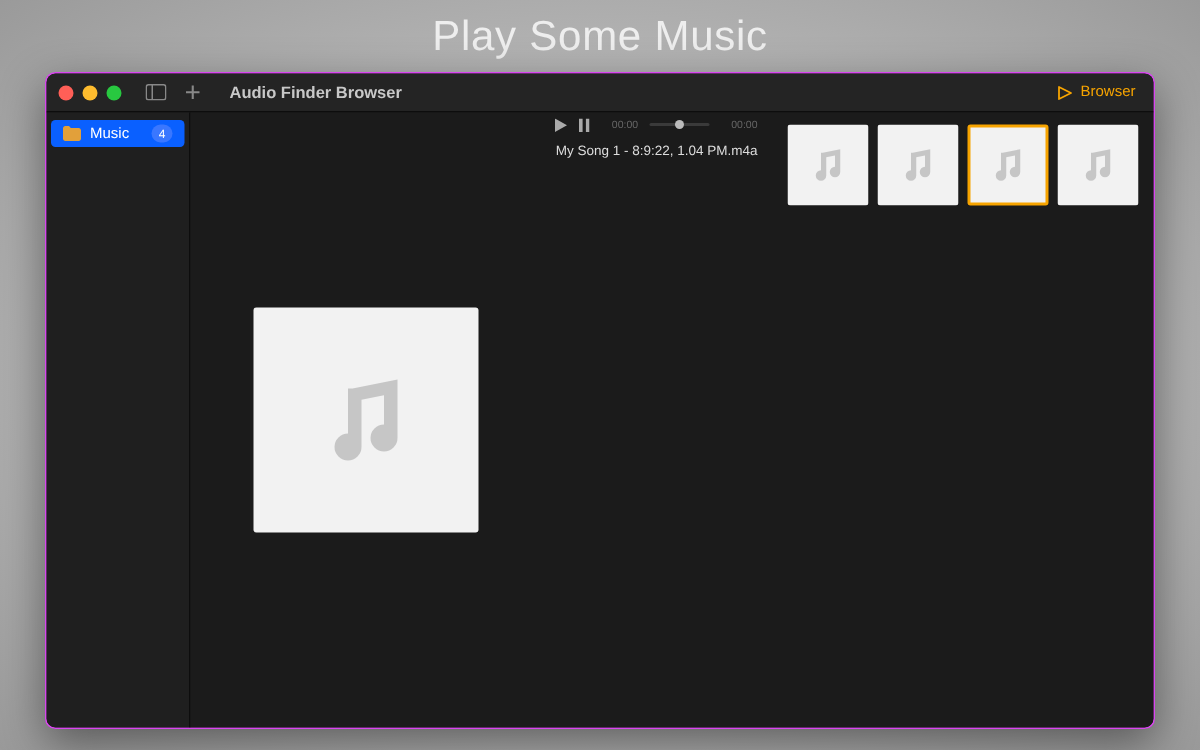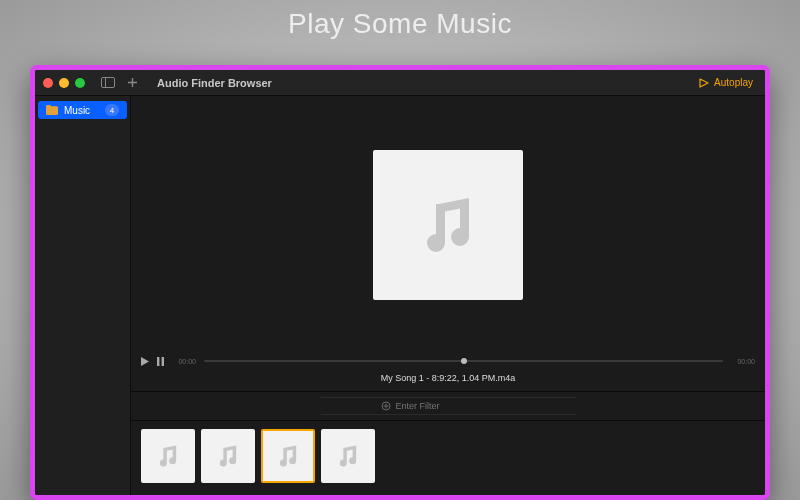--- a/index.html
+++ b/index.html
@@ -4,30 +4,30 @@
 <style>
   * { box-sizing: border-box; margin: 0; padding: 0; }
   html, body { width: 800px; height: 500px; overflow: hidden; }
   body {
     font-family: -apple-system, "Helvetica Neue", Arial, sans-serif;
     background: radial-gradient(ellipse at center, #d8d8d8 0%, #9a9a9a 100%);
     display: flex; flex-direction: column; align-items: center;
   }
   .hero-title {
     color: #eee; font-weight: 300; font-size: 28px; letter-spacing: 0.5px;
-    margin-top: 8px; margin-bottom: 25px;
+    margin-top: 8px; margin-bottom: 8px;
   }
   .window {
     width: 740px; height: 438px;
     background: #1b1b1b;
     border-radius: 7px;
     box-shadow: 0 10px 30px rgba(0,0,0,0.45);
     display: flex; flex-direction: column;
     overflow: hidden;
-    border: 5px solid #d946ef;
+    border: 1px solid #d946ef;
     justify-content: flex-end;
   }
   .titlebar {
     height: 26px; display: flex; align-items: center;
     padding: 0 8px; gap: 6px;
     background: #242424;
     border-bottom: 1px solid #0d0d0d;
   }
   .traffic { display: flex; gap: 6px; margin-right: 8px; }
   .traffic span { width: 10px; height: 10px; border-radius: 50%; display:block; }
@@ -51,21 +51,21 @@
   }
   .side-item.selected { background:#0a60ff; color:#fff; }
   .side-item .folder-ic { width:12px; height:10px; }
   .side-item .label { flex:1; white-space:nowrap; overflow:hidden; text-overflow:ellipsis; }
   .side-item .count {
     min-width:14px; height:12px; padding:0 4px;
     background:#3a3a3a; color:#ccc; border-radius:7px;
     font-size:8px; display:flex; align-items:center; justify-content:center;
   }
   .side-item.selected .count { background:#3a77ff; color:#fff; }
-  .main { flex:1; display:flex; flex-direction:column; background:#1b1b1b; min-width:0; }
+  .main { flex:1; display:flex; flex-direction:row; background:#1b1b1b; min-width:0; }
   .preview {
     flex:1; display:flex; align-items:center; justify-content:center;
   }
   .art-big {
     width:150px; height:150px; background:#f2f2f2; border-radius:2px;
     display:flex; align-items:center; justify-content:center;
   }
   .art-big svg, .thumb svg { opacity:0.35; }
   .transport {
     padding: 0 10px 2px 10px;
@@ -131,21 +131,21 @@
           <line x1="5.5" y1="1" x2="5.5" y2="10" stroke="#888" stroke-width="1.4"></line>
           <line x1="1" y1="5.5" x2="10" y2="5.5" stroke="#888" stroke-width="1.4"></line>
         </svg>
     </div>
     <div class="tb-title">Audio Finder Browser</div>
     <div class="tb-spacer"></div>
     <div class="autoplay">
       <svg width="10" height="10" viewBox="0 0 10 10">
           <polygon points="1,1 9,5 1,9" fill="none" stroke="#f7a400" stroke-width="1.2" stroke-linejoin="round"></polygon>
         </svg>
-      <span>Autoplay</span>
+      <span>Browser</span>
     </div>
   </div>
 
   <div class="body">
     <div class="sidebar">
       <div class="side-item selected">
         <svg class="folder-ic" width="12" height="10" viewBox="0 0 12 10">
             <path d="M0 1.5C0 .7.7 0 1.5 0H4l1.2 1.3H10.5c.8 0 1.5.7 1.5 1.5V8.5c0 .8-.7 1.5-1.5 1.5H1.5C.7 10 0 9.3 0 8.5V1.5Z" fill="#e2a03a"></path>
           </svg>
         <span class="label">Music</span>
@@ -179,30 +179,20 @@
           <div class="track">
             <div class="knob"></div>
           </div>
           <span class="time">00:00</span>
         </div>
         <div class="nowplaying">My Song 1 - 8:9:22, 1.04 PM.m4a</div>
       </div>
 
       <div class="divider"></div>
 
-      <div class="filter-row">
-        <div class="filter-inner">
-          <svg width="10" height="10" viewBox="0 0 10 10">
-              <circle cx="5" cy="5" r="4" fill="none" stroke="#666"></circle>
-              <line x1="2.5" y1="5" x2="7.5" y2="5" stroke="#666"></line>
-              <line x1="5" y1="2.5" x2="5" y2="7.5" stroke="#666"></line>
-            </svg>
-          <input class="filter-input" placeholder="Enter Filter" style="">
-        </div>
-      </div>
 
       <div class="divider"></div>
 
       <div class="thumbs">
         <div class="thumb">
           <svg width="28" height="28" viewBox="0 0 48 48">
               <path d="M18 10 L38 6 V32 A6 6 0 1 1 32 26 V13 L22 15 V36 A6 6 0 1 1 16 30 V10 Z" fill="#777"></path>
             </svg>
         </div>
         <div class="thumb">

